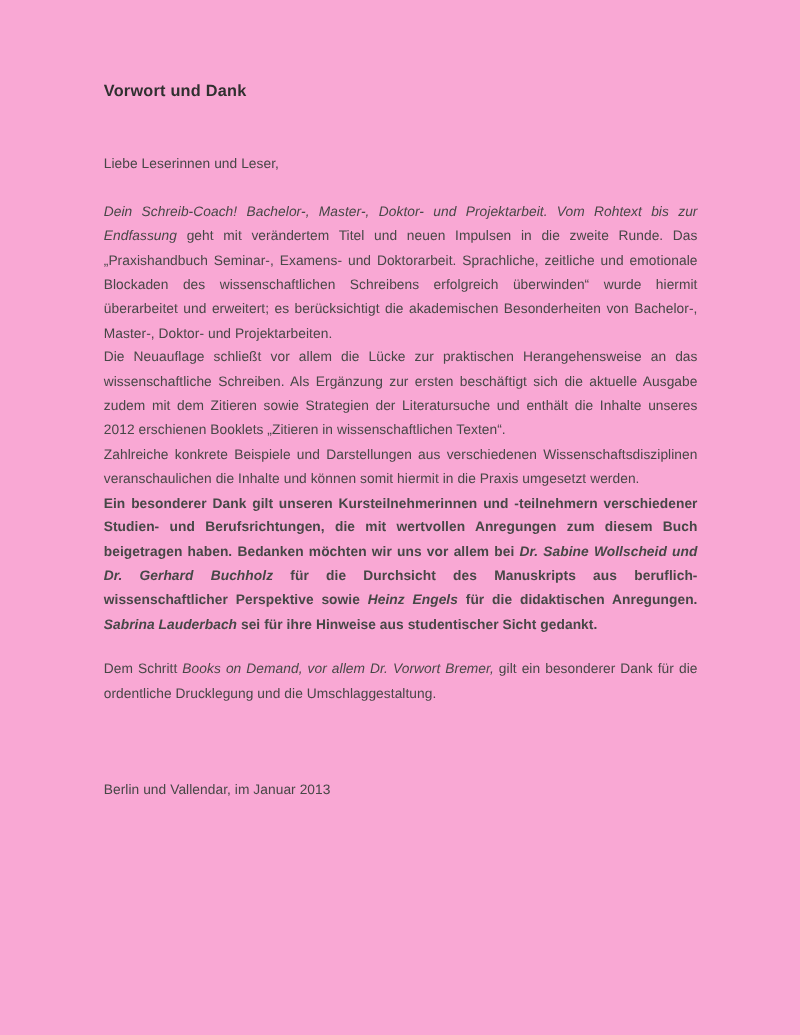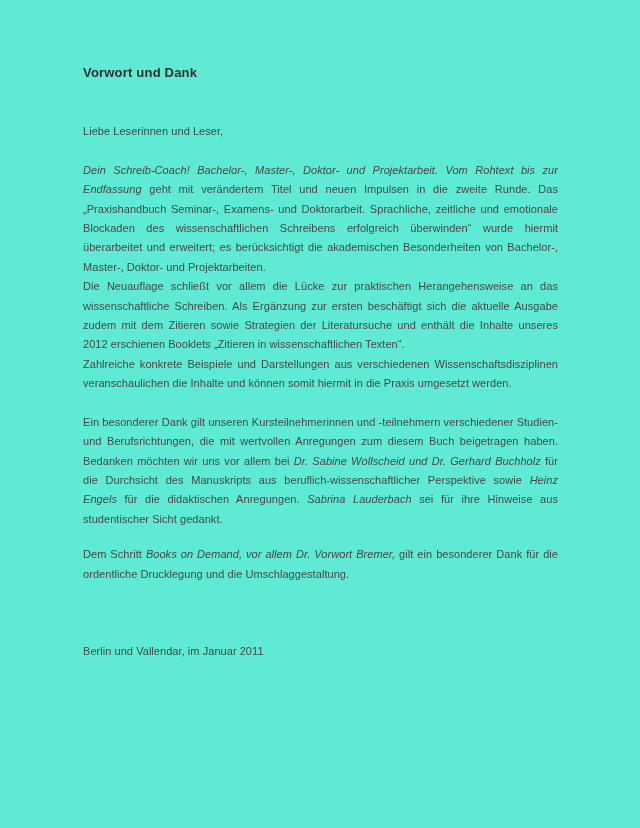--- a/index.html
+++ b/index.html
@@ -4,21 +4,21 @@
 <style>
   html, body {
     margin: 0;
     padding: 0;
     background: #ffffff;
   }
   .page {
     position: relative;
     width: 640px;
     height: 828px;
-    background: #5eead4;
+    background: #f9a8d4;
     box-sizing: border-box;
     padding: 63px 82px 0 83px;
     font-family: "Liberation Sans", sans-serif;
     color: #474747;
     overflow: hidden;
   }
   .page-title {
     font-size: 13px;
     font-weight: bold;
     color: #303030;
@@ -33,21 +33,21 @@
     letter-spacing: 0.05px;
   }
   .just {
     text-align: justify;
     text-justify: inter-word;
   }
   .salutation {
     margin-bottom: 19px;
   }
   .gap-one-line {
-    margin-top: 19px;
+    font-weight: bold;
   }
   .gap-small {
     margin-top: 16px;
   }
   .closing {
     margin-top: 58px;
   }
   em {
     font-style: italic;
   }
@@ -65,15 +65,15 @@
 
   <p class="just">Die Neuauflage schließt vor allem die Lücke zur praktischen Herangehensweise an das wissenschaftliche Schreiben. Als Ergänzung zur ersten beschäftigt sich die aktuelle Ausgabe zudem mit dem Zitieren sowie Strategien der Literatursuche und enthält die Inhalte unseres 2012 erschienen Booklets „Zitieren in wissenschaftlichen Texten“.</p>
 
 
   <p class="just">Zahlreiche konkrete Beispiele und Darstellungen aus verschiedenen Wissenschaftsdisziplinen veranschaulichen die Inhalte und können somit hiermit in die Praxis umgesetzt werden.</p>
 
   <p class="just gap-one-line"><span>Ein besonderer Dank gilt unseren Kursteilnehmerinnen und -teilnehmern verschiedener Studien- und Berufsrichtungen, die mit wertvollen Anregungen zum diesem Buch beigetragen haben. Bedanken möchten wir uns vor allem bei </span><em>Dr. Sabine Wollscheid und Dr. Gerhard Buchholz</em><span> für die Durchsicht des Manuskripts aus beruflich-wissenschaftlicher Perspektive sowie </span><em>Heinz Engels</em><span> für die didaktischen Anregungen. </span><em>Sabrina Lauderbach</em><span> sei für ihre Hinweise aus studentischer Sicht gedankt.</span></p>
 
   <p class="just gap-small"><span>Dem Schritt </span><em>Books on Demand, vor allem Dr. Vorwort Bremer,</em><span> gilt ein besonderer Dank für die ordentliche Drucklegung und die Umschlaggestaltung.</span></p>
 
-  <p class="closing">Berlin und Vallendar, im Januar 2011</p>
+  <p class="closing">Berlin und Vallendar, im Januar 2013</p>
 
 </div>
 
 </body></html>

